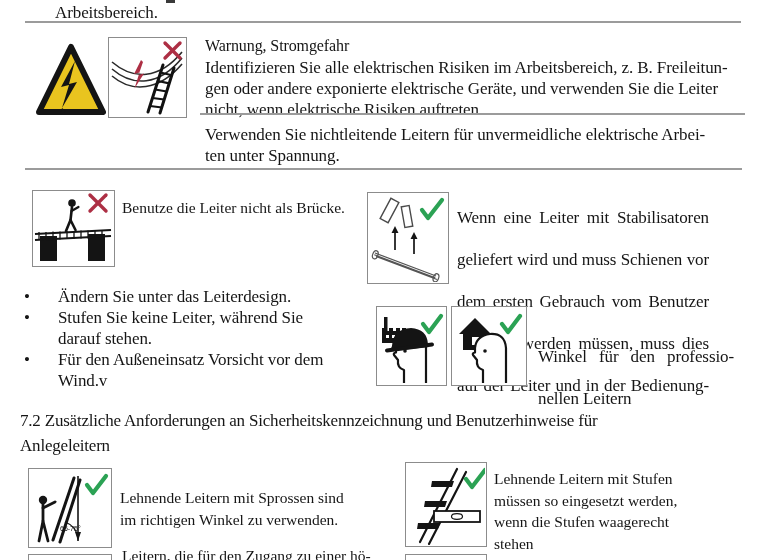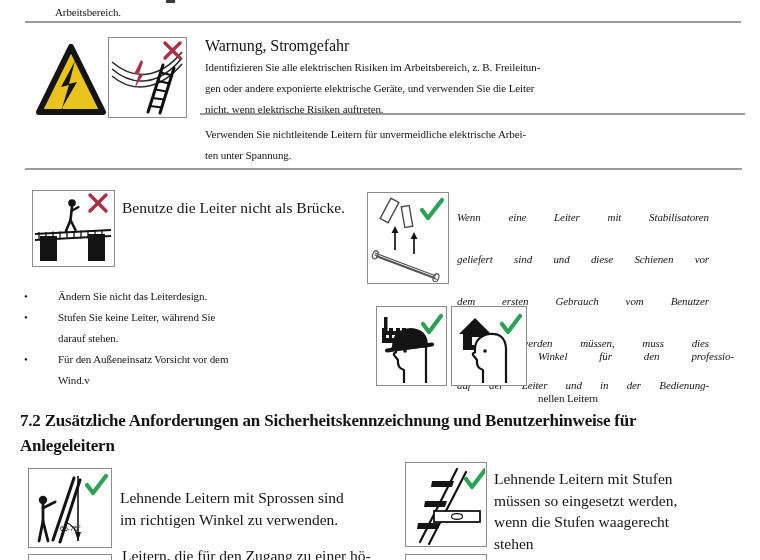--- a/index.html
+++ b/index.html
@@ -2,27 +2,27 @@
 <html><head>
 <meta charset="utf-8">
 <style>
   * { box-sizing: border-box; }
   html,body { margin:0; padding:0; }
   body {
     width:760px; height:560px; background:#ffffff; overflow:hidden; position:relative;
     font-family:"Liberation Serif","DejaVu Serif",serif; color:#151515;
   }
   .abs { position:absolute; }
-  .t { font-size:11px; line-height:21px; white-space:pre-line; letter-spacing:-0.1px; }
+  .t { font-size:17px; line-height:21px; white-space:pre-line; letter-spacing:-0.1px; }
   .rule { position:absolute; height:2px; background:#9b9b9b; }
   .ibox { position:absolute; border:1.5px solid #8c8c8c; background:#fff; }
-  .jline { text-align:justify; height:21px; overflow:hidden;font-style:italic; }
+  .jline { text-align:justify; height:21px; overflow:hidden; }
   .jline::after { content:""; display:inline-block; width:100%; }
   .jlast { height:21px; overflow:hidden; }
-  .heading { font-weight:bold; font-size:17px; line-height:25px; white-space:pre-line; letter-spacing:-0.2px; }
+  .heading { font-weight:normal; font-size:17px; line-height:25px; white-space:pre-line; letter-spacing:-0.2px; }
   .caption { font-size:15.5px; line-height:21.5px; white-space:pre-line; }
   .artifact { position:absolute; background:#3a3a3a; }
   svg { display:block; }
 </style>
 </head>
 <body>
 
 <div class="artifact" style="left:166px;top:0;width:9px;height:3px"></div>
 
 <div class="t abs" style="left:55px;top:2px">Arbeitsbereich.</div>
@@ -101,30 +101,30 @@
       <path d="M7 60 L68 83 M8 63.5 L69 86.5 M6.3 61.7 L67.3 84.7"></path>
       <ellipse cx="7.3" cy="61.8" rx="2.6" ry="4.2" transform="rotate(21 7.3 61.8)"></ellipse>
       <ellipse cx="68" cy="84.8" rx="2.6" ry="4.2" transform="rotate(21 68 84.8)"></ellipse>
     </g>
     <path d="M54 17 l6 8 14 -18" fill="none" stroke="#2ba254" stroke-width="4.2" stroke-linecap="round" stroke-linejoin="round"></path>
   </svg>
 </div>
 
 <div class="abs t" style="left:457px;top:186px;width:252px">
   <div class="jline">Wenn eine Leiter mit Stabilisatoren</div>
-  <div class="jline">geliefert sind und diese Schienen vor</div>
+  <div class="jline">geliefert wird und muss Schienen vor</div>
   <div class="jline">dem ersten Gebrauch vom Benutzer</div>
   <div class="jline">befestigt werden müssen, muss dies</div>
   <div class="jline">auf der Leiter und in der Bedienung-</div>
 </div>
 
 <div class="abs" style="left:24px;top:286px;width:340px">
   <div style="display:flex">
     <span class="t" style="width:34px">•</span>
-    <span class="t" style="flex:1">Ändern Sie nicht das Leiterdesign.</span>
+    <span class="t" style="flex:1">Ändern Sie unter das Leiterdesign.</span>
   </div>
   <div style="display:flex">
     <span class="t" style="width:34px">•</span>
     <span class="t" style="flex:1">Stufen Sie keine Leiter, während Sie
 darauf stehen.</span>
   </div>
   <div style="display:flex">
     <span class="t" style="width:34px">•</span>
     <span class="t" style="flex:1">Für den Außeneinsatz Vorsicht vor dem
 Wind.v</span>

